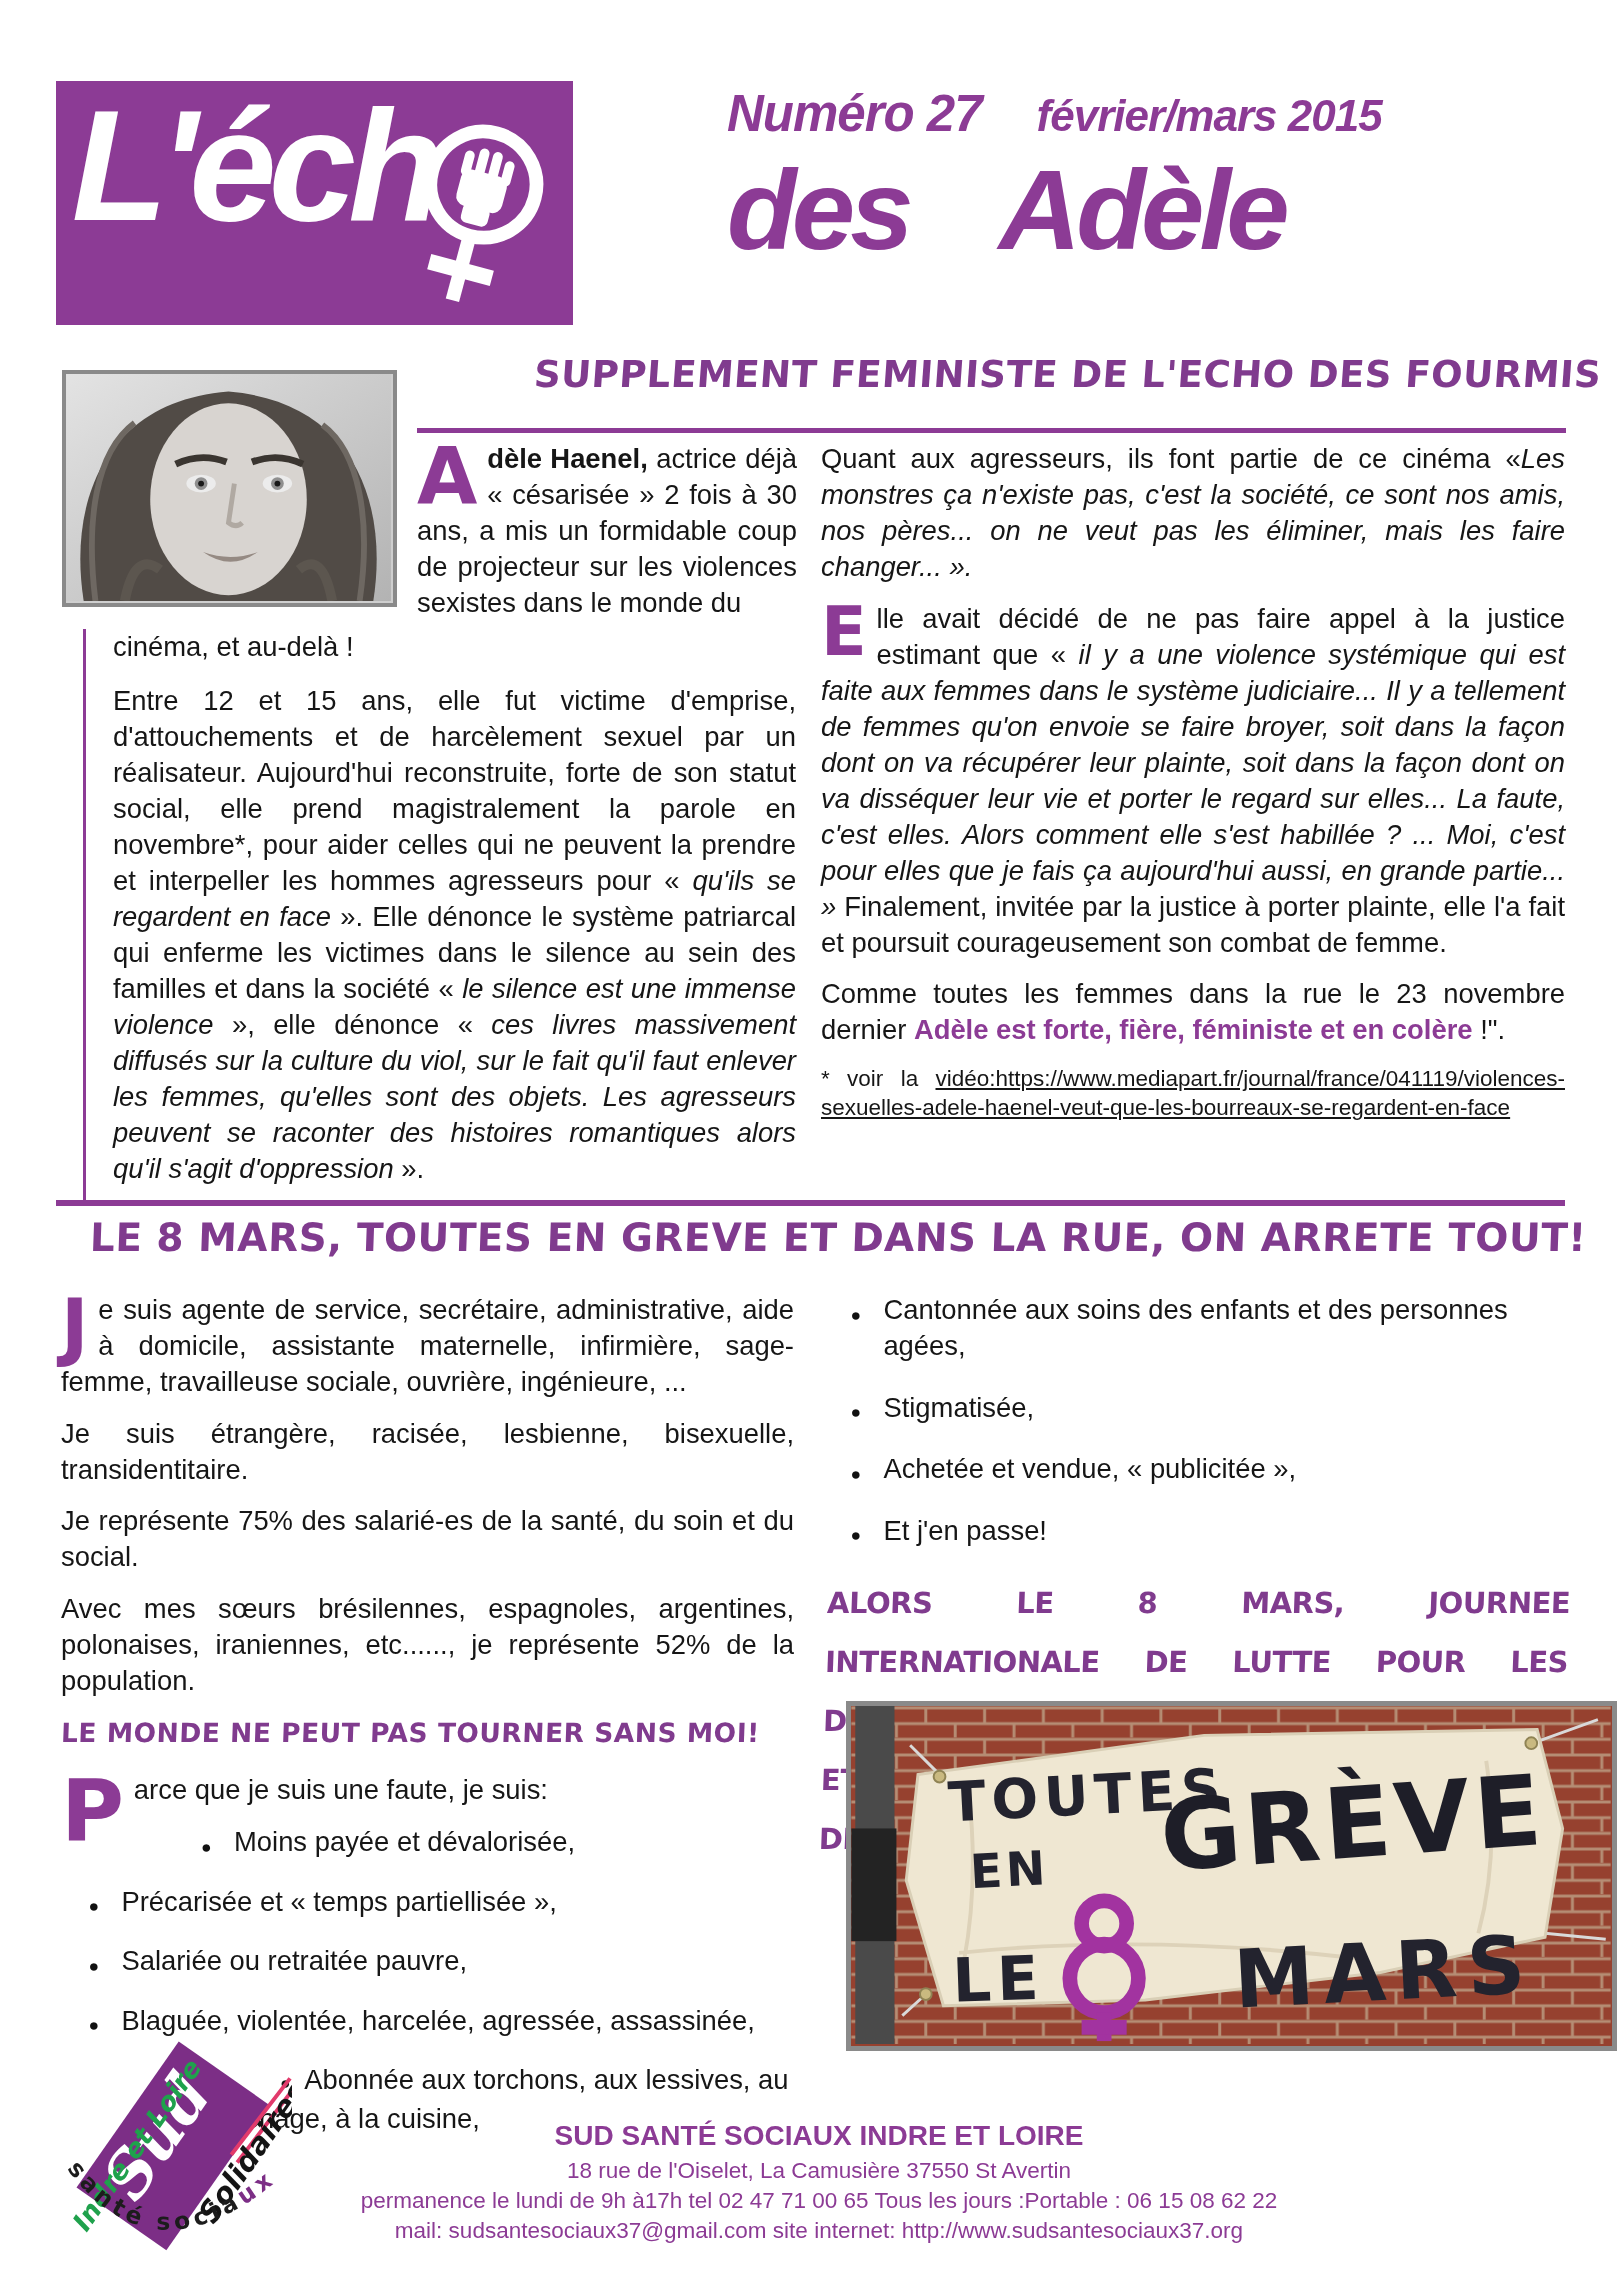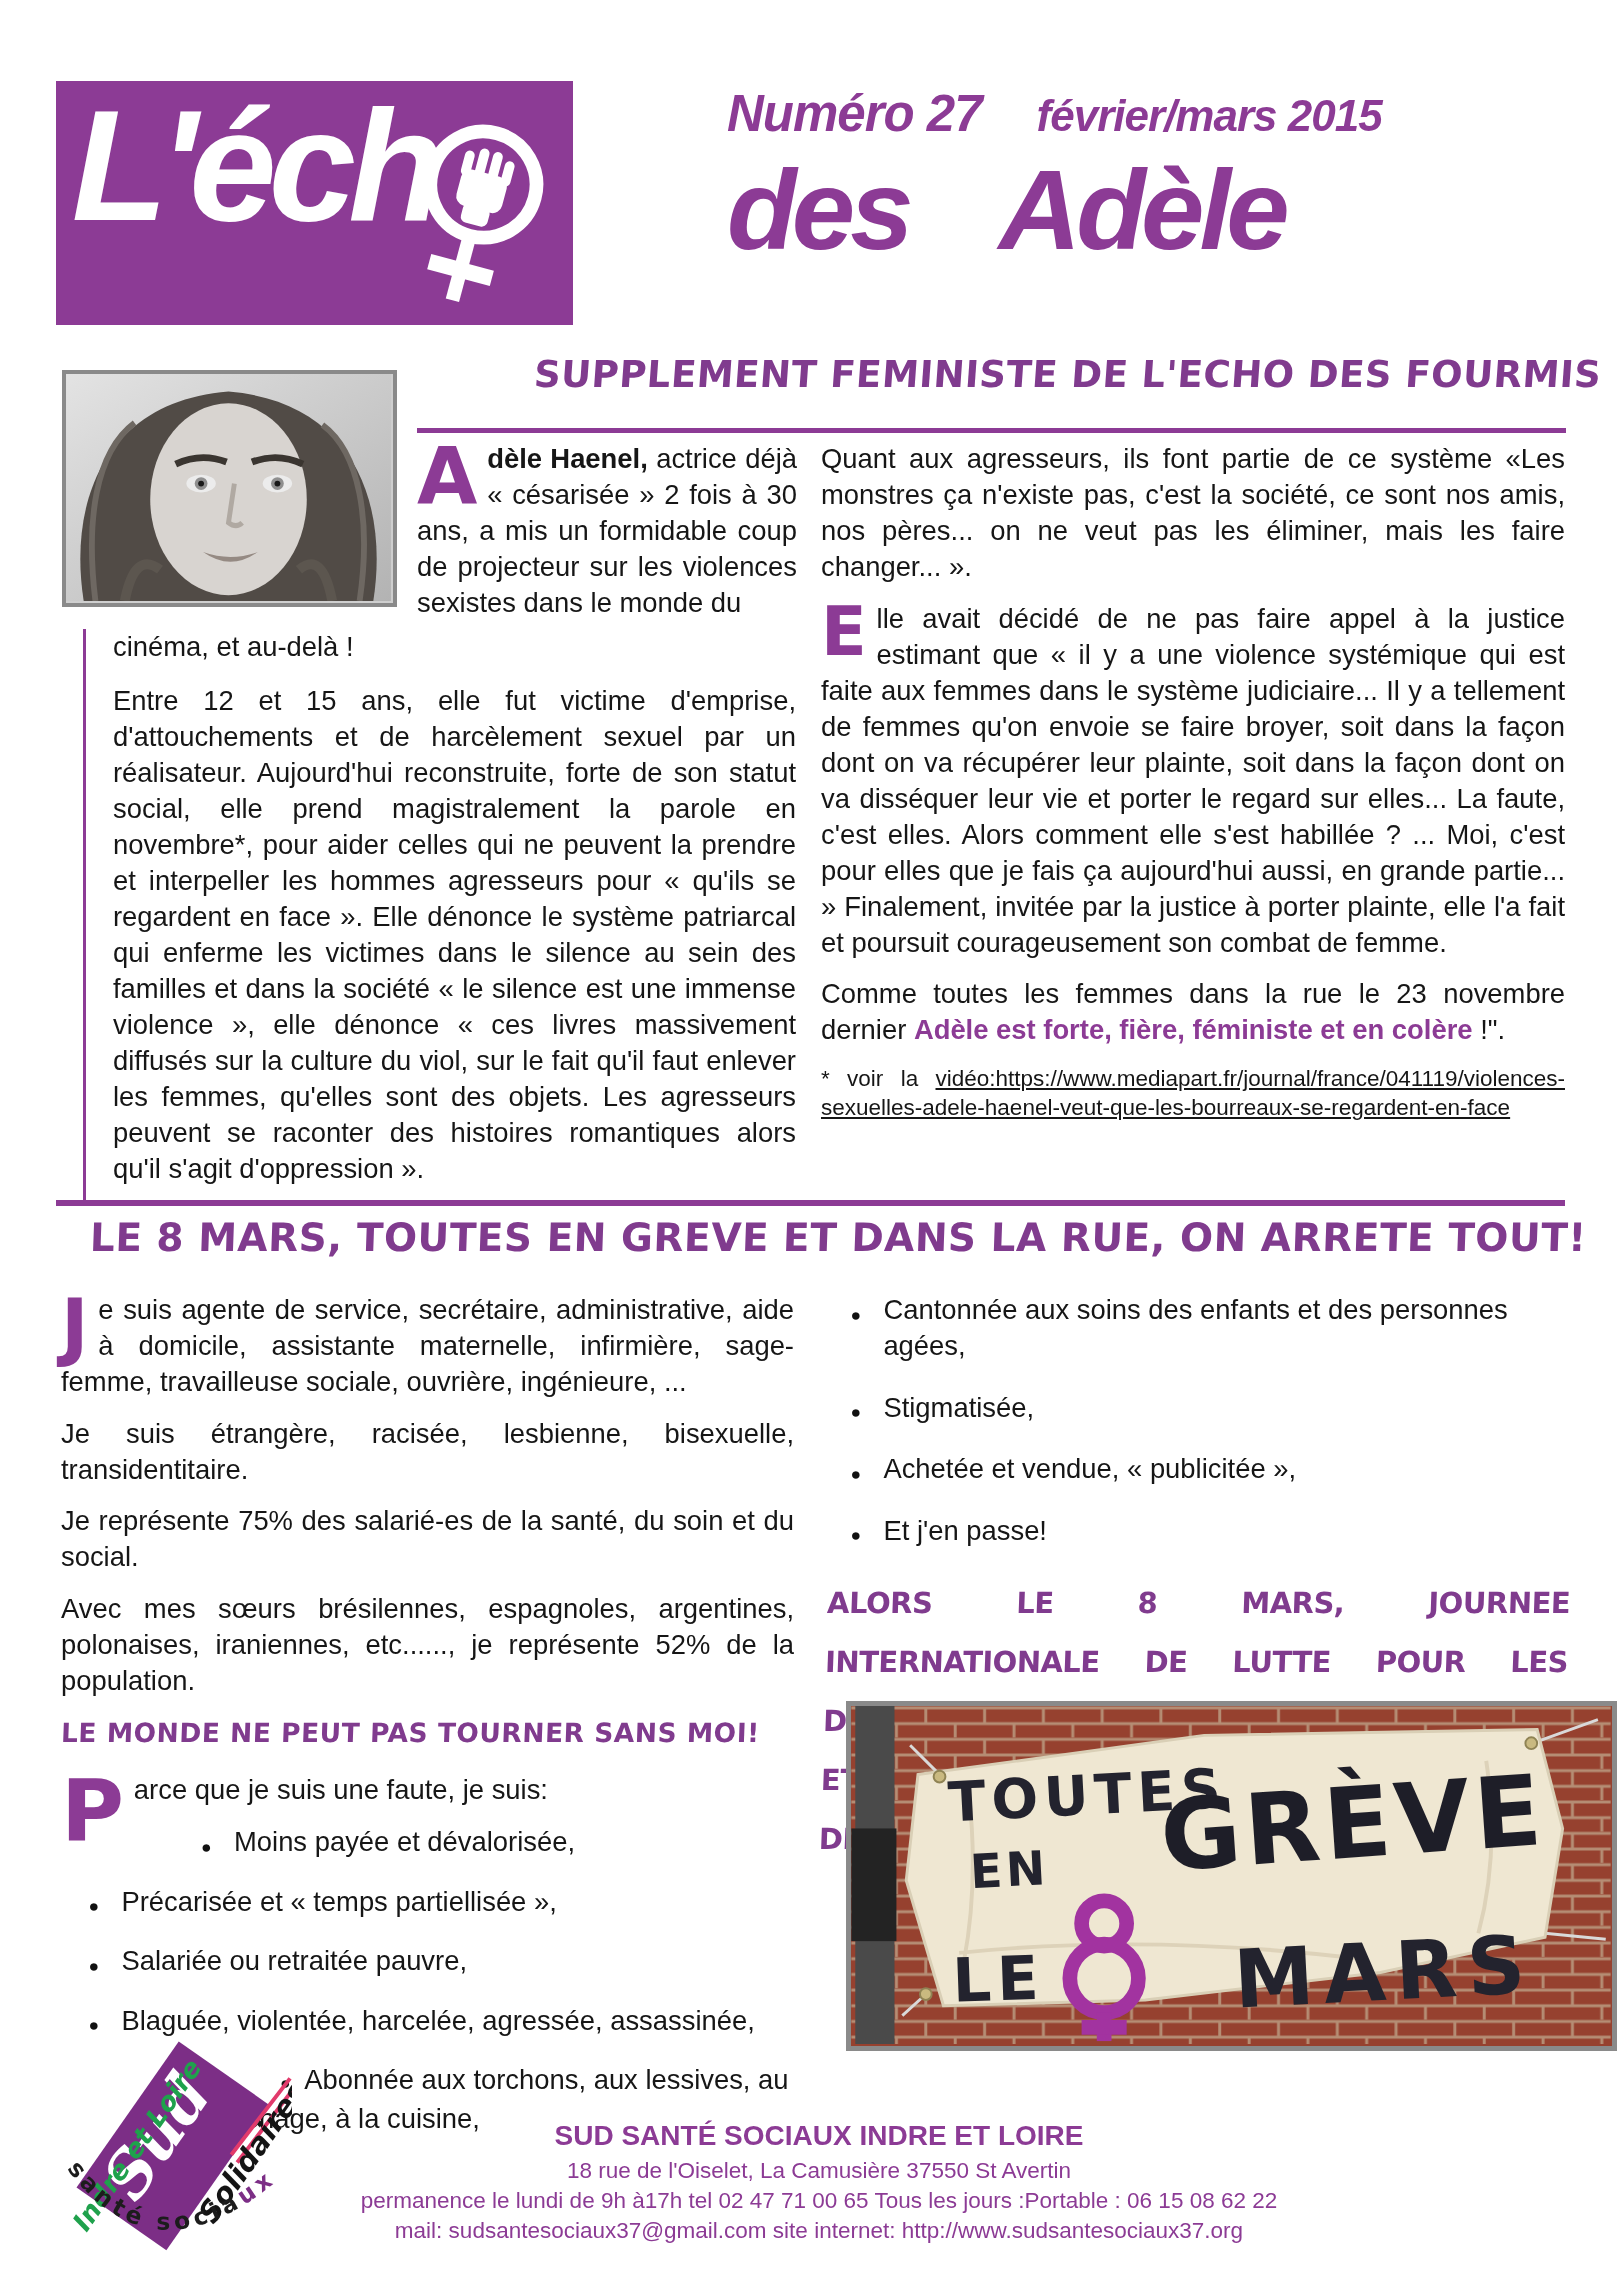--- a/index.html
+++ b/index.html
@@ -26,21 +26,21 @@
          box-sizing:border-box;background:#cfcfcf;}
 
   
   .body-txt{font-size:27.4px;line-height:36px;text-align:justify;color:#161616;}
   .col-left-top{position:absolute;left:417px;top:441px;width:380px;}
   .col-left-bottom{position:absolute;left:83px;top:629px;width:713px;border-left:3.9px solid #8c3b95;
                    padding-left:27px;box-sizing:border-box;}
   .col-left-bottom p{margin:0 0 17.6px 0;}
   .col-right{position:absolute;left:821px;top:441px;width:744px;}
   .col-right p{margin:0 0 15.7px 0;}
-  .it{}
+  .it{font-style:italic;}
   .accent-bold{color:#8c3b95;font-weight:bold;}
   .dropcap{float:left;font-family:"DejaVu Sans",sans-serif;font-weight:bold;color:#8c3b95;
            line-height:0.82;margin:3.9px 9.8px 0 0;}
   .dc-a{font-size:78px;}
   .dc-e{font-size:67px;}
   .dc-j{font-size:74px;}
   .dc-p{font-size:86px;}
   .footnote{font-size:22.5px;line-height:29px;text-align:justify;}
   .link{text-decoration:underline;color:#161616;}
 
@@ -140,21 +140,21 @@
   <div class="col-left-top body-txt">
     <span class="dropcap dc-a">A</span><b>dèle Haenel,</b><span> actrice déjà « césarisée » 2 fois à 30 ans, a mis un formidable coup de projecteur sur les violences sexistes dans le monde du</span>
   </div>
 
   <div class="col-left-bottom body-txt">
     <p>cinéma, et au-delà !</p>
     <p><span>Entre 12 et 15 ans, elle fut victime d'emprise, d'attouchements et de harcèlement sexuel par un réalisateur. Aujourd'hui reconstruite, forte de son statut social, elle prend magistralement la parole en novembre*, pour aider celles qui ne peuvent la prendre et interpeller les hommes agresseurs pour « </span><span class="it">qu'ils se regardent en face</span><span> ». Elle dénonce le système patriarcal qui enferme les victimes dans le silence au sein des familles et dans la société « </span><span class="it">le silence est une immense violence</span><span> », elle dénonce « </span><span class="it">ces livres massivement diffusés sur la culture du viol, sur le fait qu'il faut enlever les femmes, qu'elles sont des objets. Les agresseurs peuvent se raconter des histoires romantiques alors qu'il s'agit d'oppression</span><span> ».</span></p>
   </div>
 
   <div class="col-right body-txt">
-    <p><span>Quant aux agresseurs, ils font partie de ce système «</span><span class="it">Les monstres ça n'existe pas, c'est la société, ce sont nos amis, nos pères... on ne veut pas les éliminer, mais les faire changer... ».</span></p>
+    <p><span>Quant aux agresseurs, ils font partie de ce cinéma «</span><span class="it">Les monstres ça n'existe pas, c'est la société, ce sont nos amis, nos pères... on ne veut pas les éliminer, mais les faire changer... ».</span></p>
     <p><span class="dropcap dc-e">E</span><span>lle avait décidé de ne pas faire appel à la justice estimant que « </span><span class="it">il y a une violence systémique qui est faite aux femmes dans le système judiciaire... Il y a tellement de femmes qu'on envoie se faire broyer, soit dans la façon dont on va récupérer leur plainte, soit dans la façon dont on va disséquer leur vie et porter le regard sur elles... La faute, c'est elles. Alors comment elle s'est habillée ? ... Moi, c'est pour elles que je fais ça aujourd'hui aussi, en grande partie... »</span><span> Finalement, invitée par la justice à porter plainte, elle l'a fait et poursuit courageusement son combat de femme.</span></p>
     <p><span>Comme toutes les femmes dans la rue le 23 novembre dernier </span><span class="accent-bold">Adèle est forte, fière, féministe et en colère</span><span> !".</span></p>
     <p class="footnote"><span>*   voir   la   </span><span class="link">vidéo:https://www.mediapart.fr/journal/france/041119/violences-sexuelles-adele-haenel-veut-que-les-bourreaux-se-regardent-en-face</span></p>
   </div>
 
   <div class="divider"></div>
   <div class="h2">LE 8 MARS, TOUTES EN GREVE ET DANS LA RUE, ON ARRETE TOUT!</div>
 
   <div class="sec2-left body-txt">
     <p><span class="dropcap dc-j">J</span><span>e suis agente de service, secrétaire, administrative, aide à domicile, assistante maternelle, infirmière, sage-femme, travailleuse sociale, ouvrière, ingénieure, ...</span></p>

